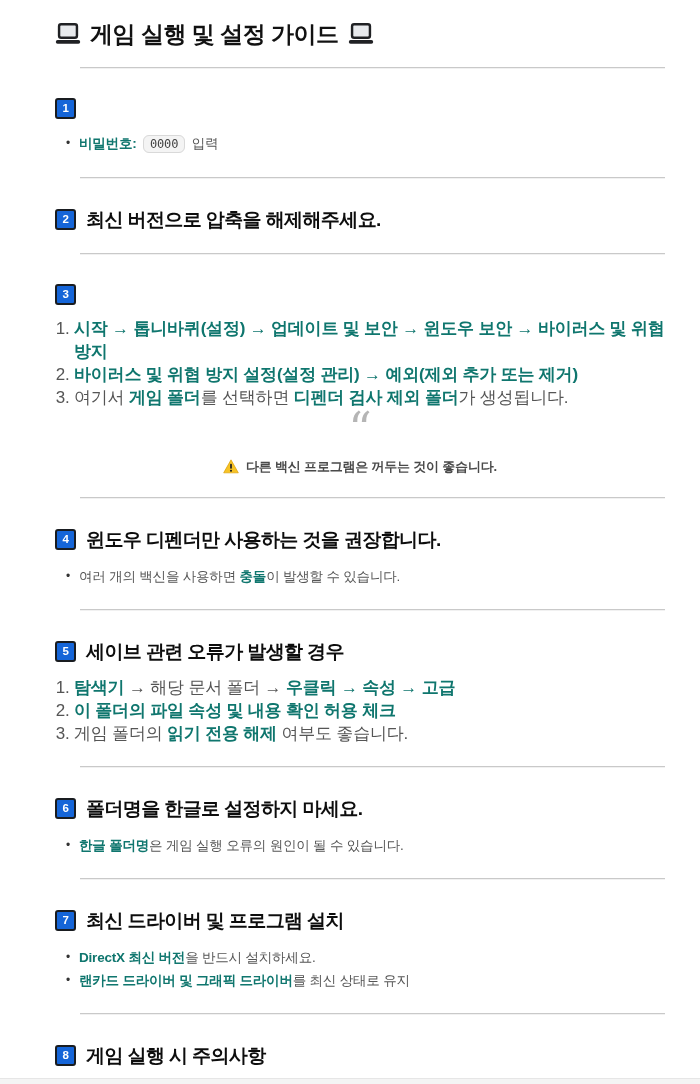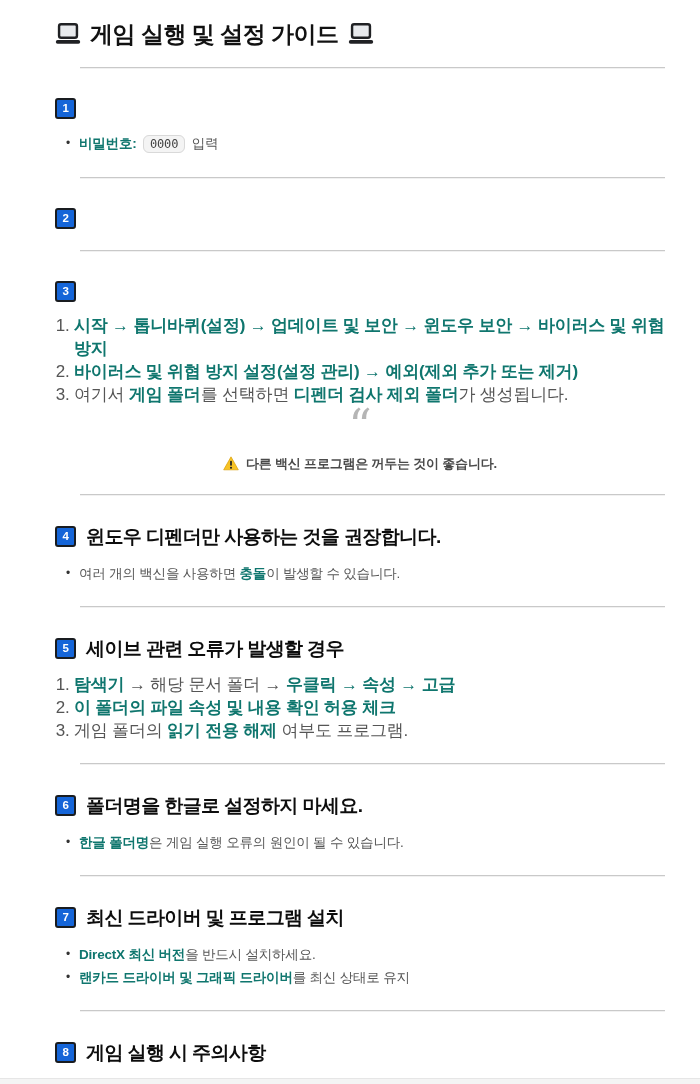--- a/index.html
+++ b/index.html
@@ -95,20 +95,21 @@
     <ul class="bullets">
       <li><b>비밀번호:</b><span> </span><code class="inline-code">0000</code><span> 입력</span></li>
     </ul>
   </section>
 
   <hr class="divider">
 
   <section>
     <h2 class="sec-heading">
       <span class="badge">2</span>
+      <span>최신 버전으로 압축을 해제해주세요.</span>
     </h2>
   </section>
 
   <hr class="divider">
 
   <section>
     <h2 class="sec-heading">
       <span class="badge">3</span>
     </h2>
     <ol class="steps">
@@ -146,21 +147,21 @@
   <hr class="divider">
 
   <section>
     <h2 class="sec-heading">
       <span class="badge">5</span>
       <span>세이브 관련 오류가 발생할 경우</span>
     </h2>
     <ol class="steps">
       <li><b>탐색기</b><span> → 해당 문서 폴더 → </span><b>우클릭 → 속성 → 고급</b></li>
       <li><b>이 폴더의 파일 속성 및 내용 확인 허용 체크</b></li>
-      <li><span>게임 폴더의 </span><b>읽기 전용 해제</b><span> 여부도 프로그램.</span></li>
+      <li><span>게임 폴더의 </span><b>읽기 전용 해제</b><span> 여부도 좋습니다.</span></li>
     </ol>
   </section>
 
   <hr class="divider">
 
   <section>
     <h2 class="sec-heading">
       <span class="badge">6</span>
       <span>폴더명을 한글로 설정하지 마세요.</span>
     </h2>

